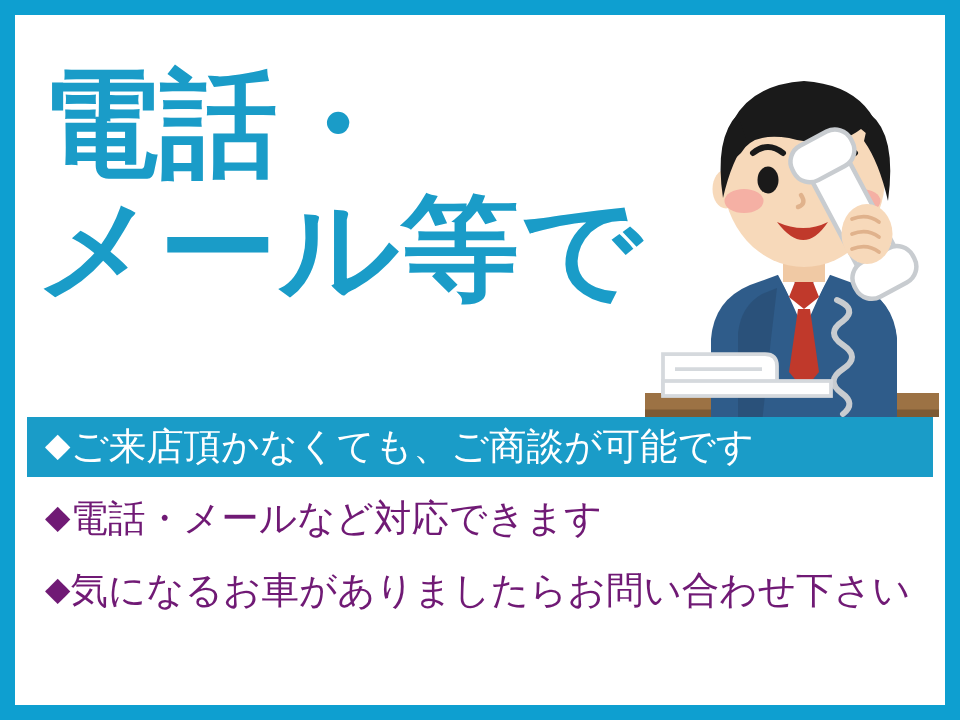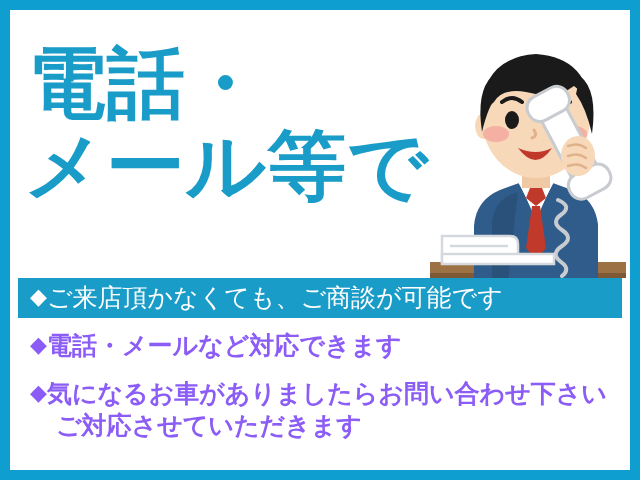--- a/index.html
+++ b/index.html
@@ -88,22 +88,21 @@
     line-height: 1.28;
     white-space: nowrap;
     font-family: "DejaVu Sans", "Liberation Sans", sans-serif;
   }
   .brow.hl {
     background: #1a9cc8;
     color: #ffffff;
   }
   .brow.plain {
     background: #ffffff;
-    color: #8b5cf6;
-    font-weight: bold;
+    color: #701a75;
   }
   .brow .dia {
     font-size: 22px;
     vertical-align: 2px;
   }
   .brow.two-line {
     white-space: normal;
   }
   .brow .l2 {
     display: block;
@@ -190,19 +189,18 @@
         <span class="dia">◆</span><span>ご来店頂かなくても、ご商談が可能です</span>
       </div>
 
       <div class="brow plain sp2">
         <span class="dia">◆</span><span>電話・メールなど対応できます</span>
       </div>
 
 
       <div class="brow plain two-line sp3">
         <span class="dia">◆</span><span>気になるお車がありましたらお問い合わせ下さい</span>
-        <span class="l2">ご対応させていただきます</span>
       </div>
 
     </div>
 
   </div>
 </div>
 
 </body></html>

